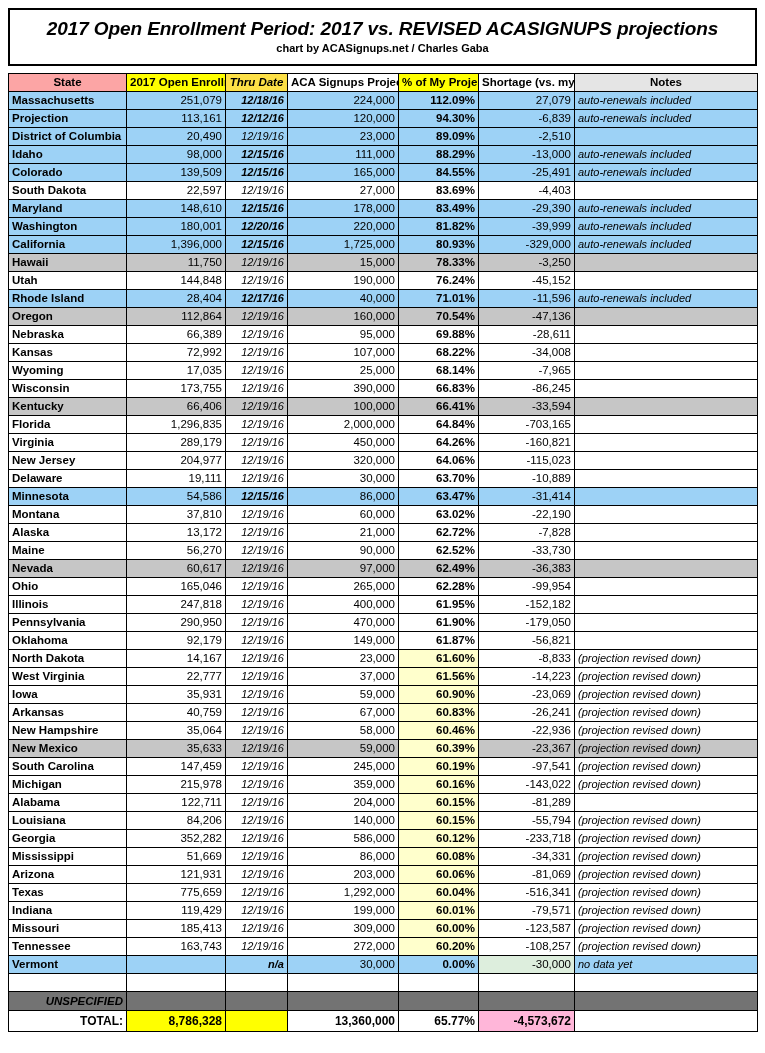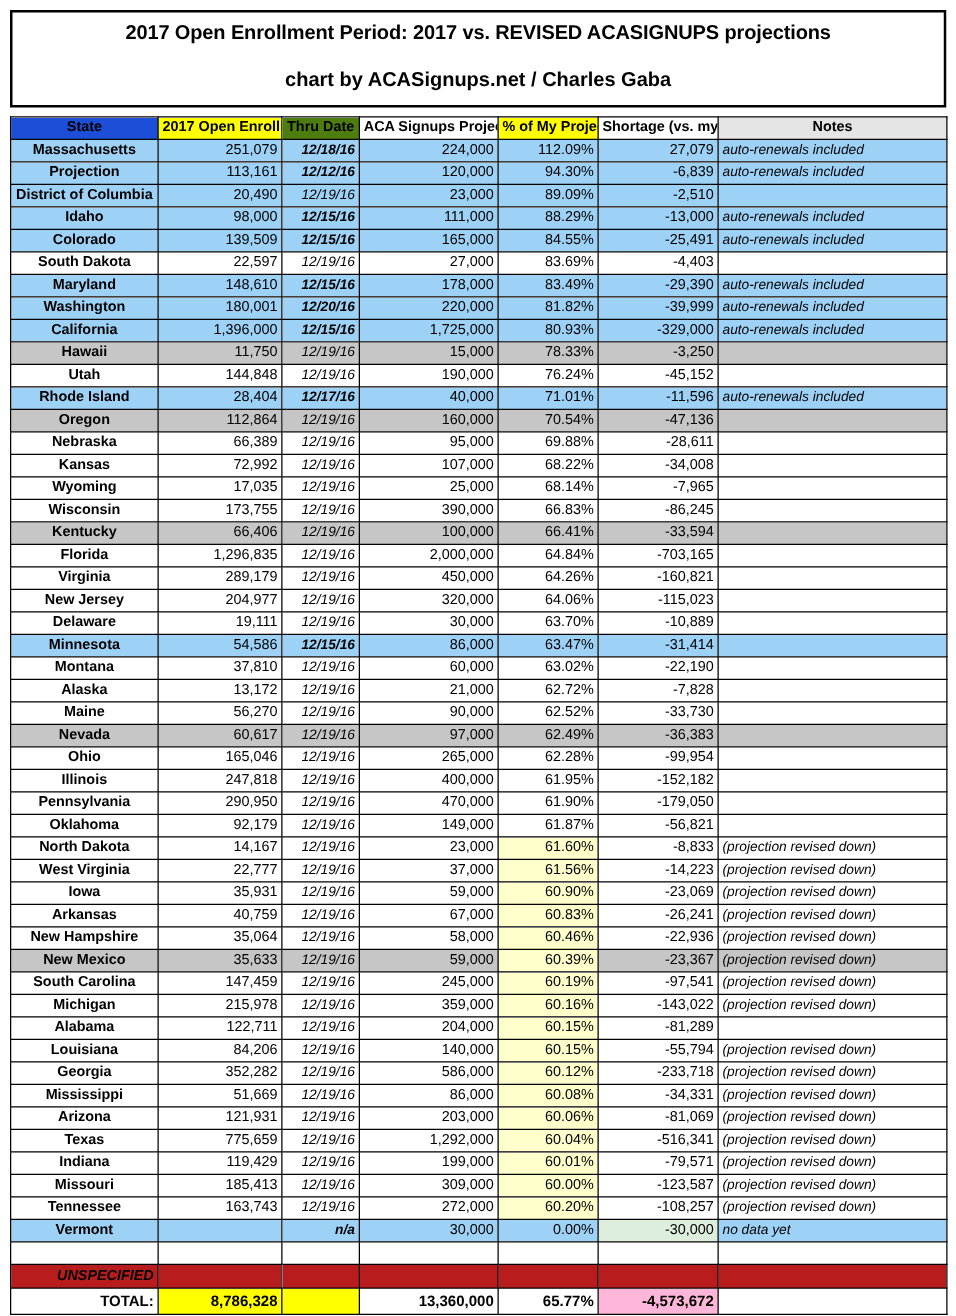--- a/index.html
+++ b/index.html
@@ -18,28 +18,29 @@
     padding: 8px 8px 6px 8px;
   }
   
   .title-box {
     border: 2px solid #000;
     text-align: center;
     padding: 8px 4px 10px 4px;
     margin-bottom: 7px;
   }
   .title-line1 {
-    font-size: 16px;
+    font-size: 19px;
     font-weight: bold;
     letter-spacing: -0.1px;
+    font-style: italic;
   }
   .title-line2 {
-    font-size: 16px;
+    font-size: 11px;
     font-weight: bold;
-    margin-top: 20px;
+    margin-top: 2px;
   }
   
   table.main {
     border-collapse: collapse;
     width: 749px;
     table-layout: fixed;
     font-size: 11.5px;
   }
   table.main td, table.main th {
     border: 1px solid #000;
@@ -53,76 +54,76 @@
   thead th {
     font-weight: bold;
     text-align: center;
     font-size: 11.5px;
     height: 48px;
     vertical-align: middle;
     padding: 2px 2px;
     white-space: normal;
     line-height: 13px;
   }
-  th.h-state { background:#1d4ed8; }
+  th.h-state { background:#fca5a5; }
   th.h-enroll { background:#ffff00; }
-  th.h-thru { background:#4d7c0f; }
+  th.h-thru { background:#fde047;font-style:italic; }
   th.h-proj { background:#ffffff; }
   th.h-pct { background:#ffff00; }
   th.h-short { background:#ffffff; }
   th.h-notes { background:#e5e5e5; }
 
   
   col.c-state { width: 118px; }
   col.c-enroll { width: 99px; }
   col.c-thru { width: 62px; }
   col.c-proj { width: 111px; }
   col.c-pct { width: 80px; }
   col.c-short { width: 96px; }
   col.c-notes { width: 183px; }
 
   td.state {
-    text-align: center;
+    text-align: left;
     font-weight: bold;
     padding-right: 5px;
   }
   td.num {
     text-align: right;
     padding-right: 5px;
   }
   td.thru {
     text-align: right;
     font-style: italic;
     font-size: 11px;
   }
   td.thru.bold { font-weight: bold; }
   td.pct {
     text-align: right;
     padding-right: 5px;
-    font-weight: normal;
+    font-weight: bold;
   }
   td.notes {
     text-align: left;
     font-style: italic;
     font-size: 11px;
     padding-left: 4px;
   }
   
   tr.tint-blue td { background: #9dd2f6; }
   tr.tint-gray td { background: #c6c6c6; }
   tr.tint-none td { background: #ffffff; }
   
   td.hl-yellow { background: #ffffcc !important; }
   td.hl-green  { background: #ddeedd !important; }
 
   
   tr.blank td { height: 17px; background:#ffffff; }
   tr.unspec td {
     height: 18px;
-    background: #b91c1c;
+    background: #737373;
   }
   td.unspec-label {
     text-align: right;
     font-weight: bold;
     font-style: italic;
     padding-right: 5px;
   }
   tr.total td {
     height: 20px;
     font-weight: bold;

